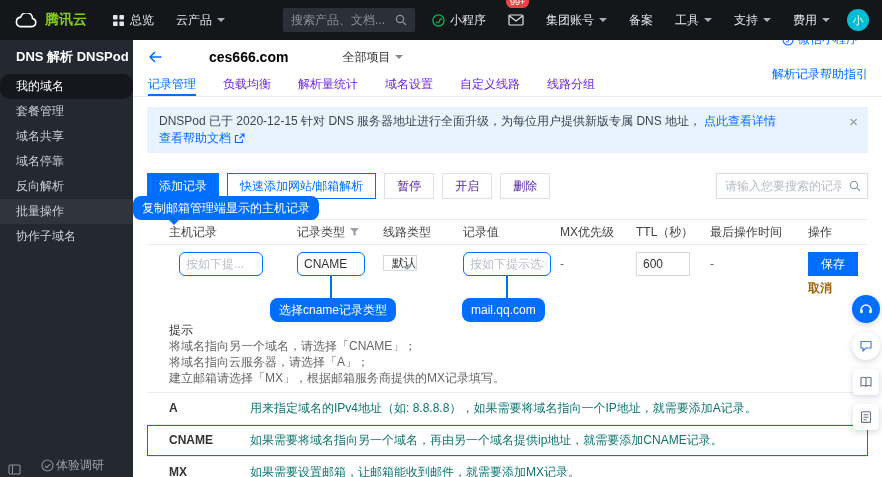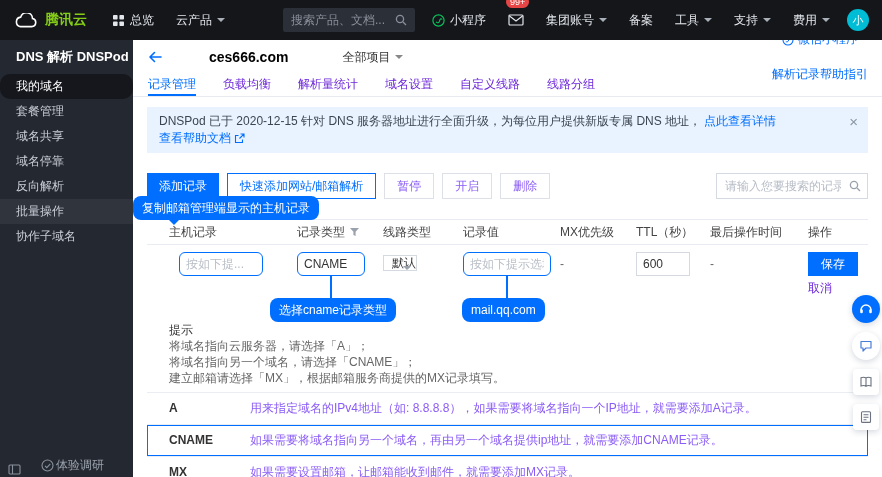--- a/index.html
+++ b/index.html
@@ -53,21 +53,21 @@
 
   .notice { position:relative; background:#e8f3ff; padding:6px 30px 6px 12px; height:46px; color:#3c4653; }
   .notice-line { line-height:17px; white-space:nowrap; display:flex; align-items:center; gap:3px; overflow:hidden; }
   .notice a, a.blue { color:#006eff; text-decoration:none; cursor:pointer; }
   .notice-close { position:absolute; right:10px; top:7px; color:#8a96a3; font-size:15px; line-height:15px; cursor:pointer; }
 
   .toolbar { margin-top:20px; display:flex; align-items:center; gap:8px; }
   .btn { height:26px; padding:0 12px; font-size:12px; cursor:pointer; white-space:nowrap; border:1px solid transparent; background:#fff; }
   .btn-primary { background:#006eff; color:#fff; border:none; }
   .btn-weak { color:#006eff; border-color:#006eff; }
-  .btn-disabled { color:#8b5cf6; border-color:#dde0e6; cursor:default; }
+  .btn-disabled { color:#4c1d95; border-color:#dde0e6; cursor:default; }
   .search-box { position:relative; margin-left:auto; }
   .search-box input { width:152px; height:26px; border:1px solid #d5d9e0; padding:0 26px 0 8px; font-size:12px; color:#333; outline:none; }
   .search-box input::placeholder { color:#b6bcc6; }
   .search-box .mag { position:absolute; right:7px; top:7px; color:#98a0ab; }
 
   .grid8 { display:grid; grid-template-columns:128px 86px 80px 97px 76px 74px 98px 1fr; }
   .records { margin-top:20px; }
   .thead { height:26px; align-items:center; border-top:1px solid #e8ebf1; border-bottom:1px solid #e8ebf1; color:#444; }
   .thead > div { padding-left:22px; display:flex; align-items:center; gap:4px; white-space:nowrap; overflow:hidden; }
   .edit-row { padding:7px 0 10px; align-items:start; }
@@ -75,30 +75,30 @@
   .edit-row > .cell-host { padding-left:0;margin-left:32px; }
   .inp { height:24px; font-size:12px; color:#333; padding:0 6px; outline:none; border:1px solid #d5d9e0; background:#fff; }
   .inp::placeholder { color:#b8bdc6; }
   .inp-hl { border:1px solid #006eff; border-radius:6px; }
   .w-host { width:84px; } .w-type { width:68px; } .w-val { width:88px; } .w-ttl { width:54px; }
   .line-box { position:relative; width:58px; height:24px; border:1px solid #d5d9e0; line-height:22px; padding-left:8px; color:#333; cursor:pointer; }
   .sel-caret { position:absolute; right:5px; top:10px; border:4px solid transparent; border-top-color:#9aa2ad; }
   .dash { line-height:24px; color:#666; }
   .cell-ops { display:flex; flex-direction:column; gap:4px; align-items:flex-start; }
   .btn-save { height:24px; padding:0 13px; background:#006eff; color:#fff; border:none; font-size:12px; cursor:pointer; }
-  .cancel { color:#6d28d9; cursor:pointer; }
+  .cancel { color:#a16207; cursor:pointer;font-weight:bold; }
 
   .hint { padding:16px 0 6px 22px; color:#666; }
   .hint-title { color:#333; line-height:15px; }
   .hint-line { line-height:15px; margin-top:1px; white-space:nowrap; }
 
   .trow { display:flex; padding:8px 0; border-top:1px solid #eaedf2; align-items:flex-start; }
   .trow.hl { box-shadow:inset 0 0 0 1px #006eff; }
   .tname { width:103px; padding-left:22px; font-weight:bold; color:#333; line-height:15px; flex-shrink:0; }
-  .tdesc { flex:1; color:#8b5cf6; line-height:15px; white-space:nowrap; overflow:hidden; }
+  .tdesc { flex:1; color:#0f766e; line-height:15px; white-space:nowrap; overflow:hidden; }
 
   
   .tip { position:absolute; height:24px; line-height:24px; padding:0 9px; background:#006eff; color:#fff;
          border-radius:8px; white-space:nowrap; z-index:20; }
   .tip-host { left:0; top:156px; }
   .tip-host::after { content:""; position:absolute; left:36px; bottom:-5px;
                      border:5px solid transparent; border-top-color:#006eff; border-bottom:none; }
   .tip-type { left:137px; top:258px; }
   .tip-value { left:329px; top:258px; }
   .vline { position:absolute; width:2px; height:22px; background:#006eff; z-index:19; }
@@ -329,22 +329,22 @@
           </div>
           <div class="dash">-</div>
           <div class="cell-ops">
             <button class="btn-save">保存</button>
             <span class="cancel">取消</span>
           </div>
         </div>
 
         <div class="hint">
           <div class="hint-title">提示</div>
+          <div class="hint-line">将域名指向另一个域名，请选择「CNAME」；</div>
           <div class="hint-line">将域名指向云服务器，请选择「A」；</div>
-          <div class="hint-line">将域名指向另一个域名，请选择「CNAME」；</div>
           <div class="hint-line">建立邮箱请选择「MX」，根据邮箱服务商提供的MX记录填写。</div>
         </div>
 
         <div class="trow">
           <span class="tname">A</span>
           <span class="tdesc">用来指定域名的IPv4地址（如: 8.8.8.8），如果需要将域名指向一个IP地址，就需要添加A记录。</span>
         </div>
         <div class="trow hl">
           <span class="tname">CNAME</span>
           <span class="tdesc">如果需要将域名指向另一个域名，再由另一个域名提供ip地址，就需要添加CNAME记录。</span>

